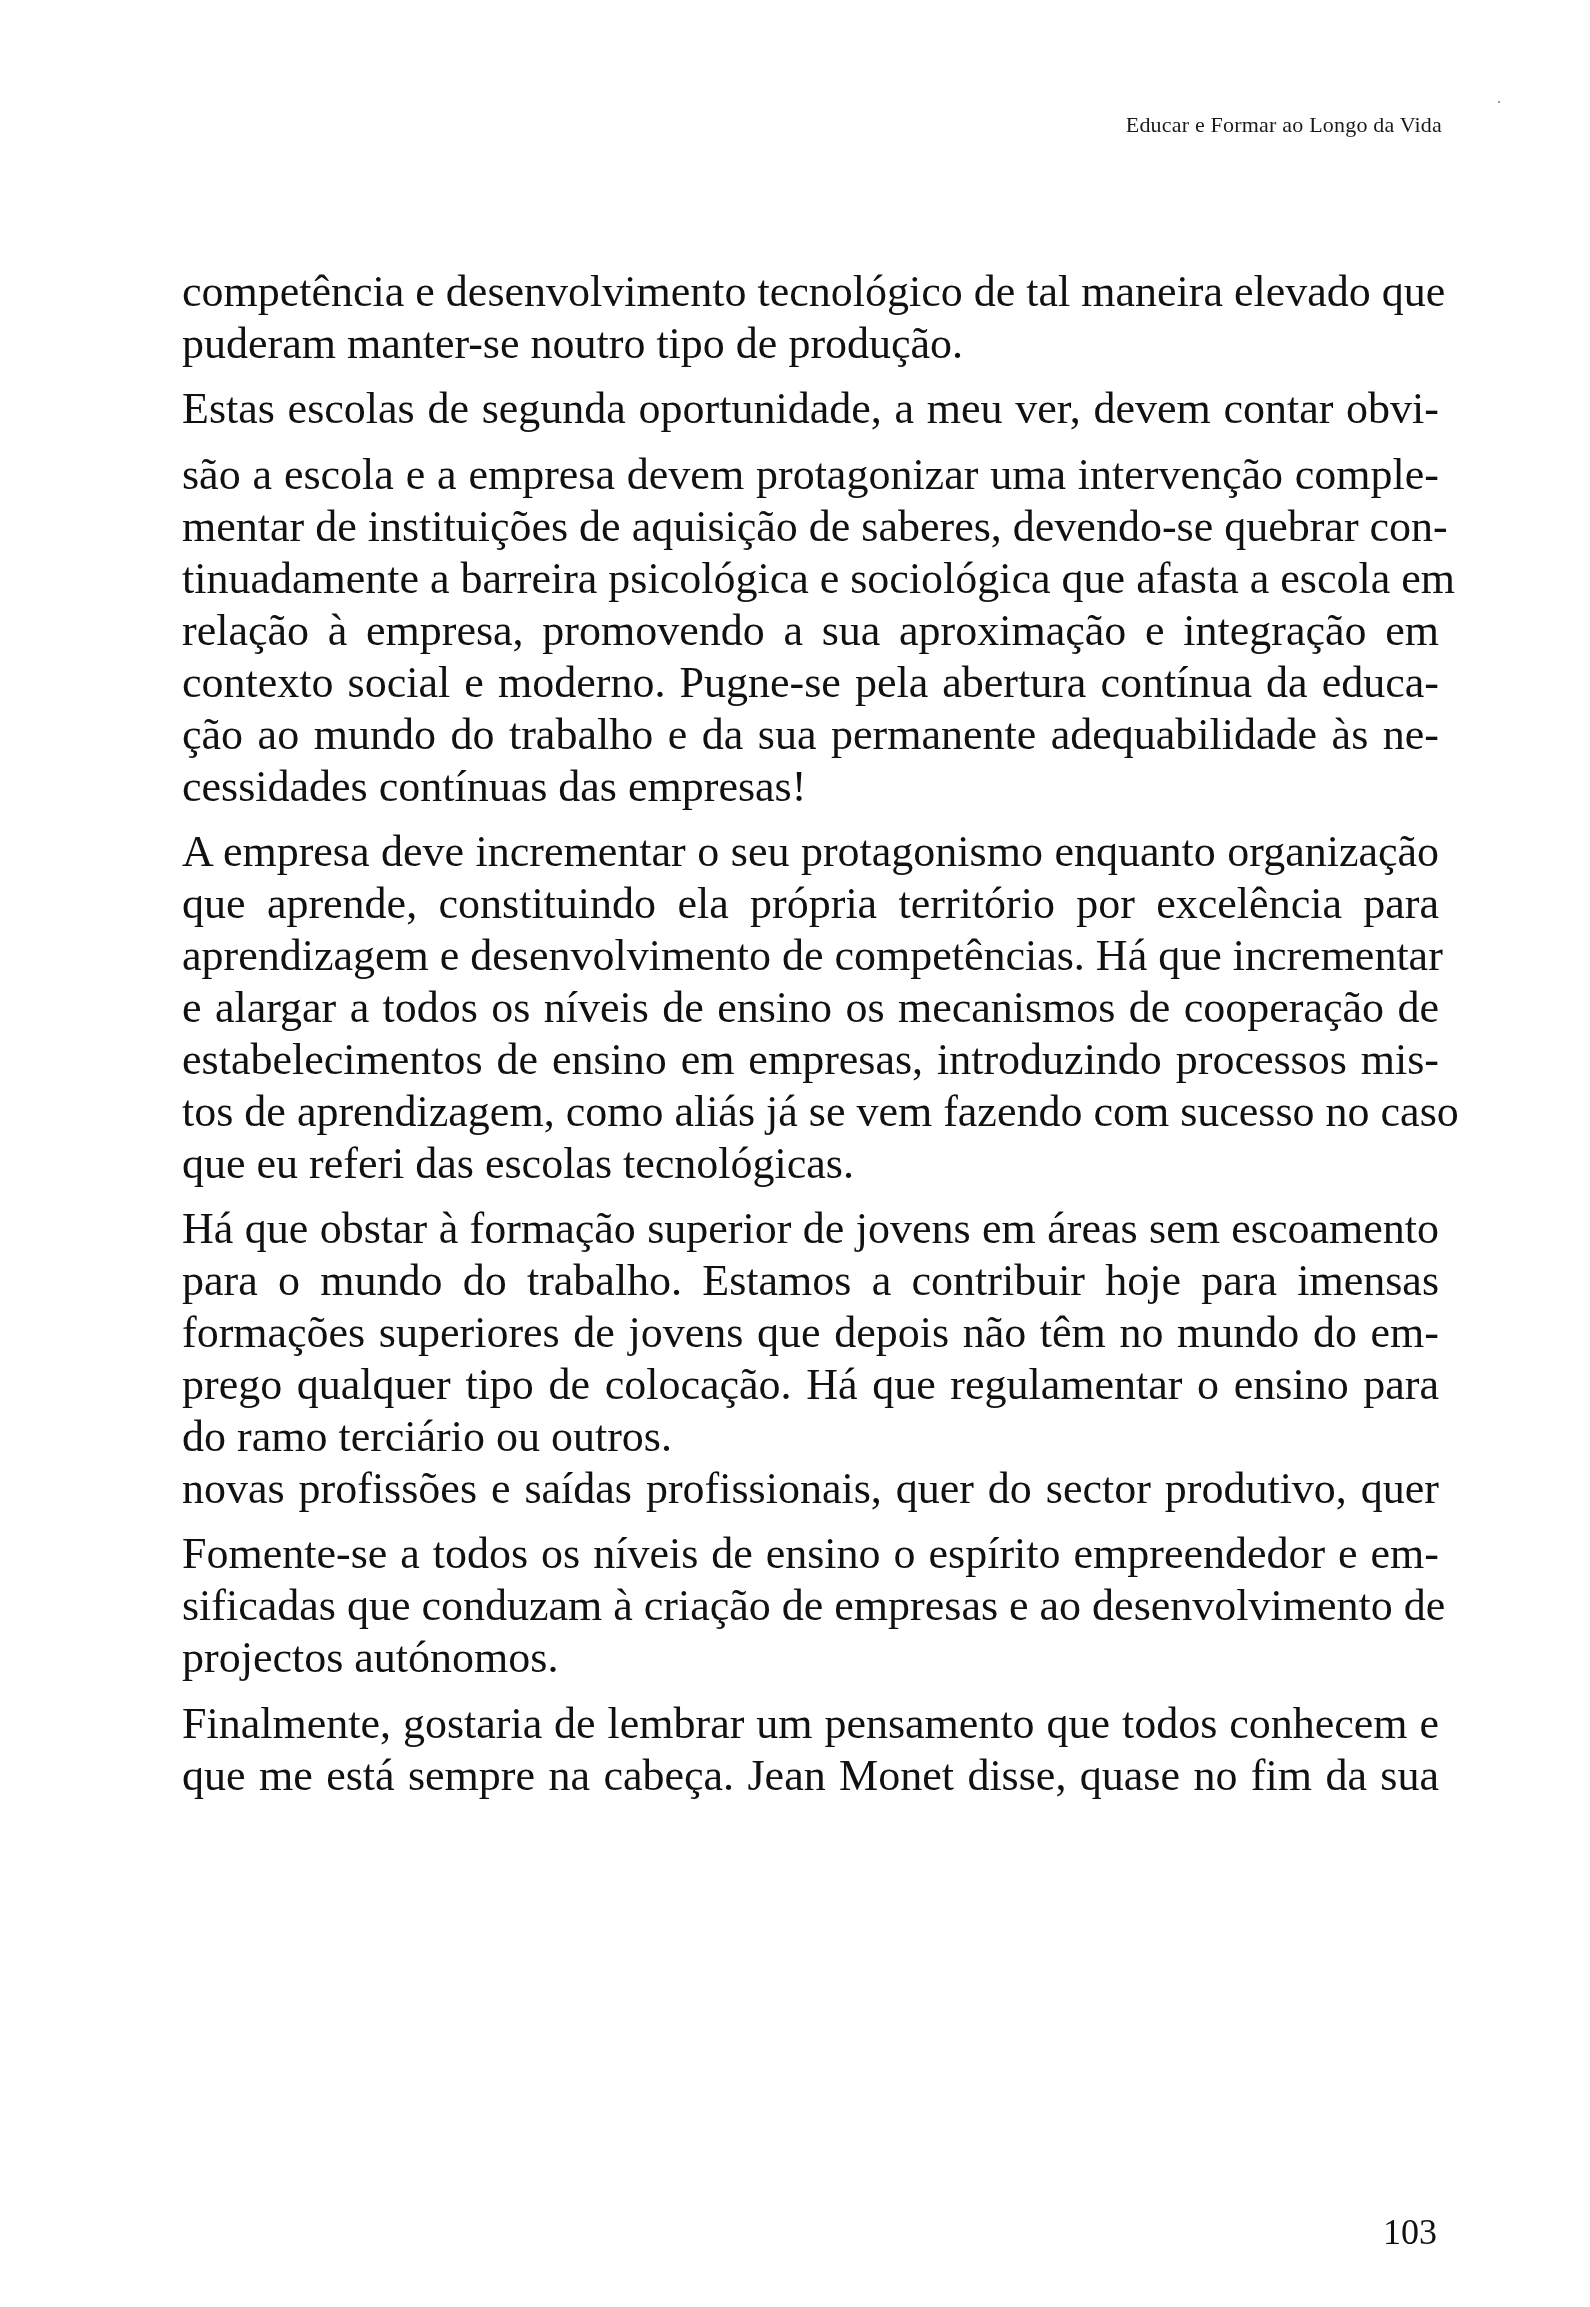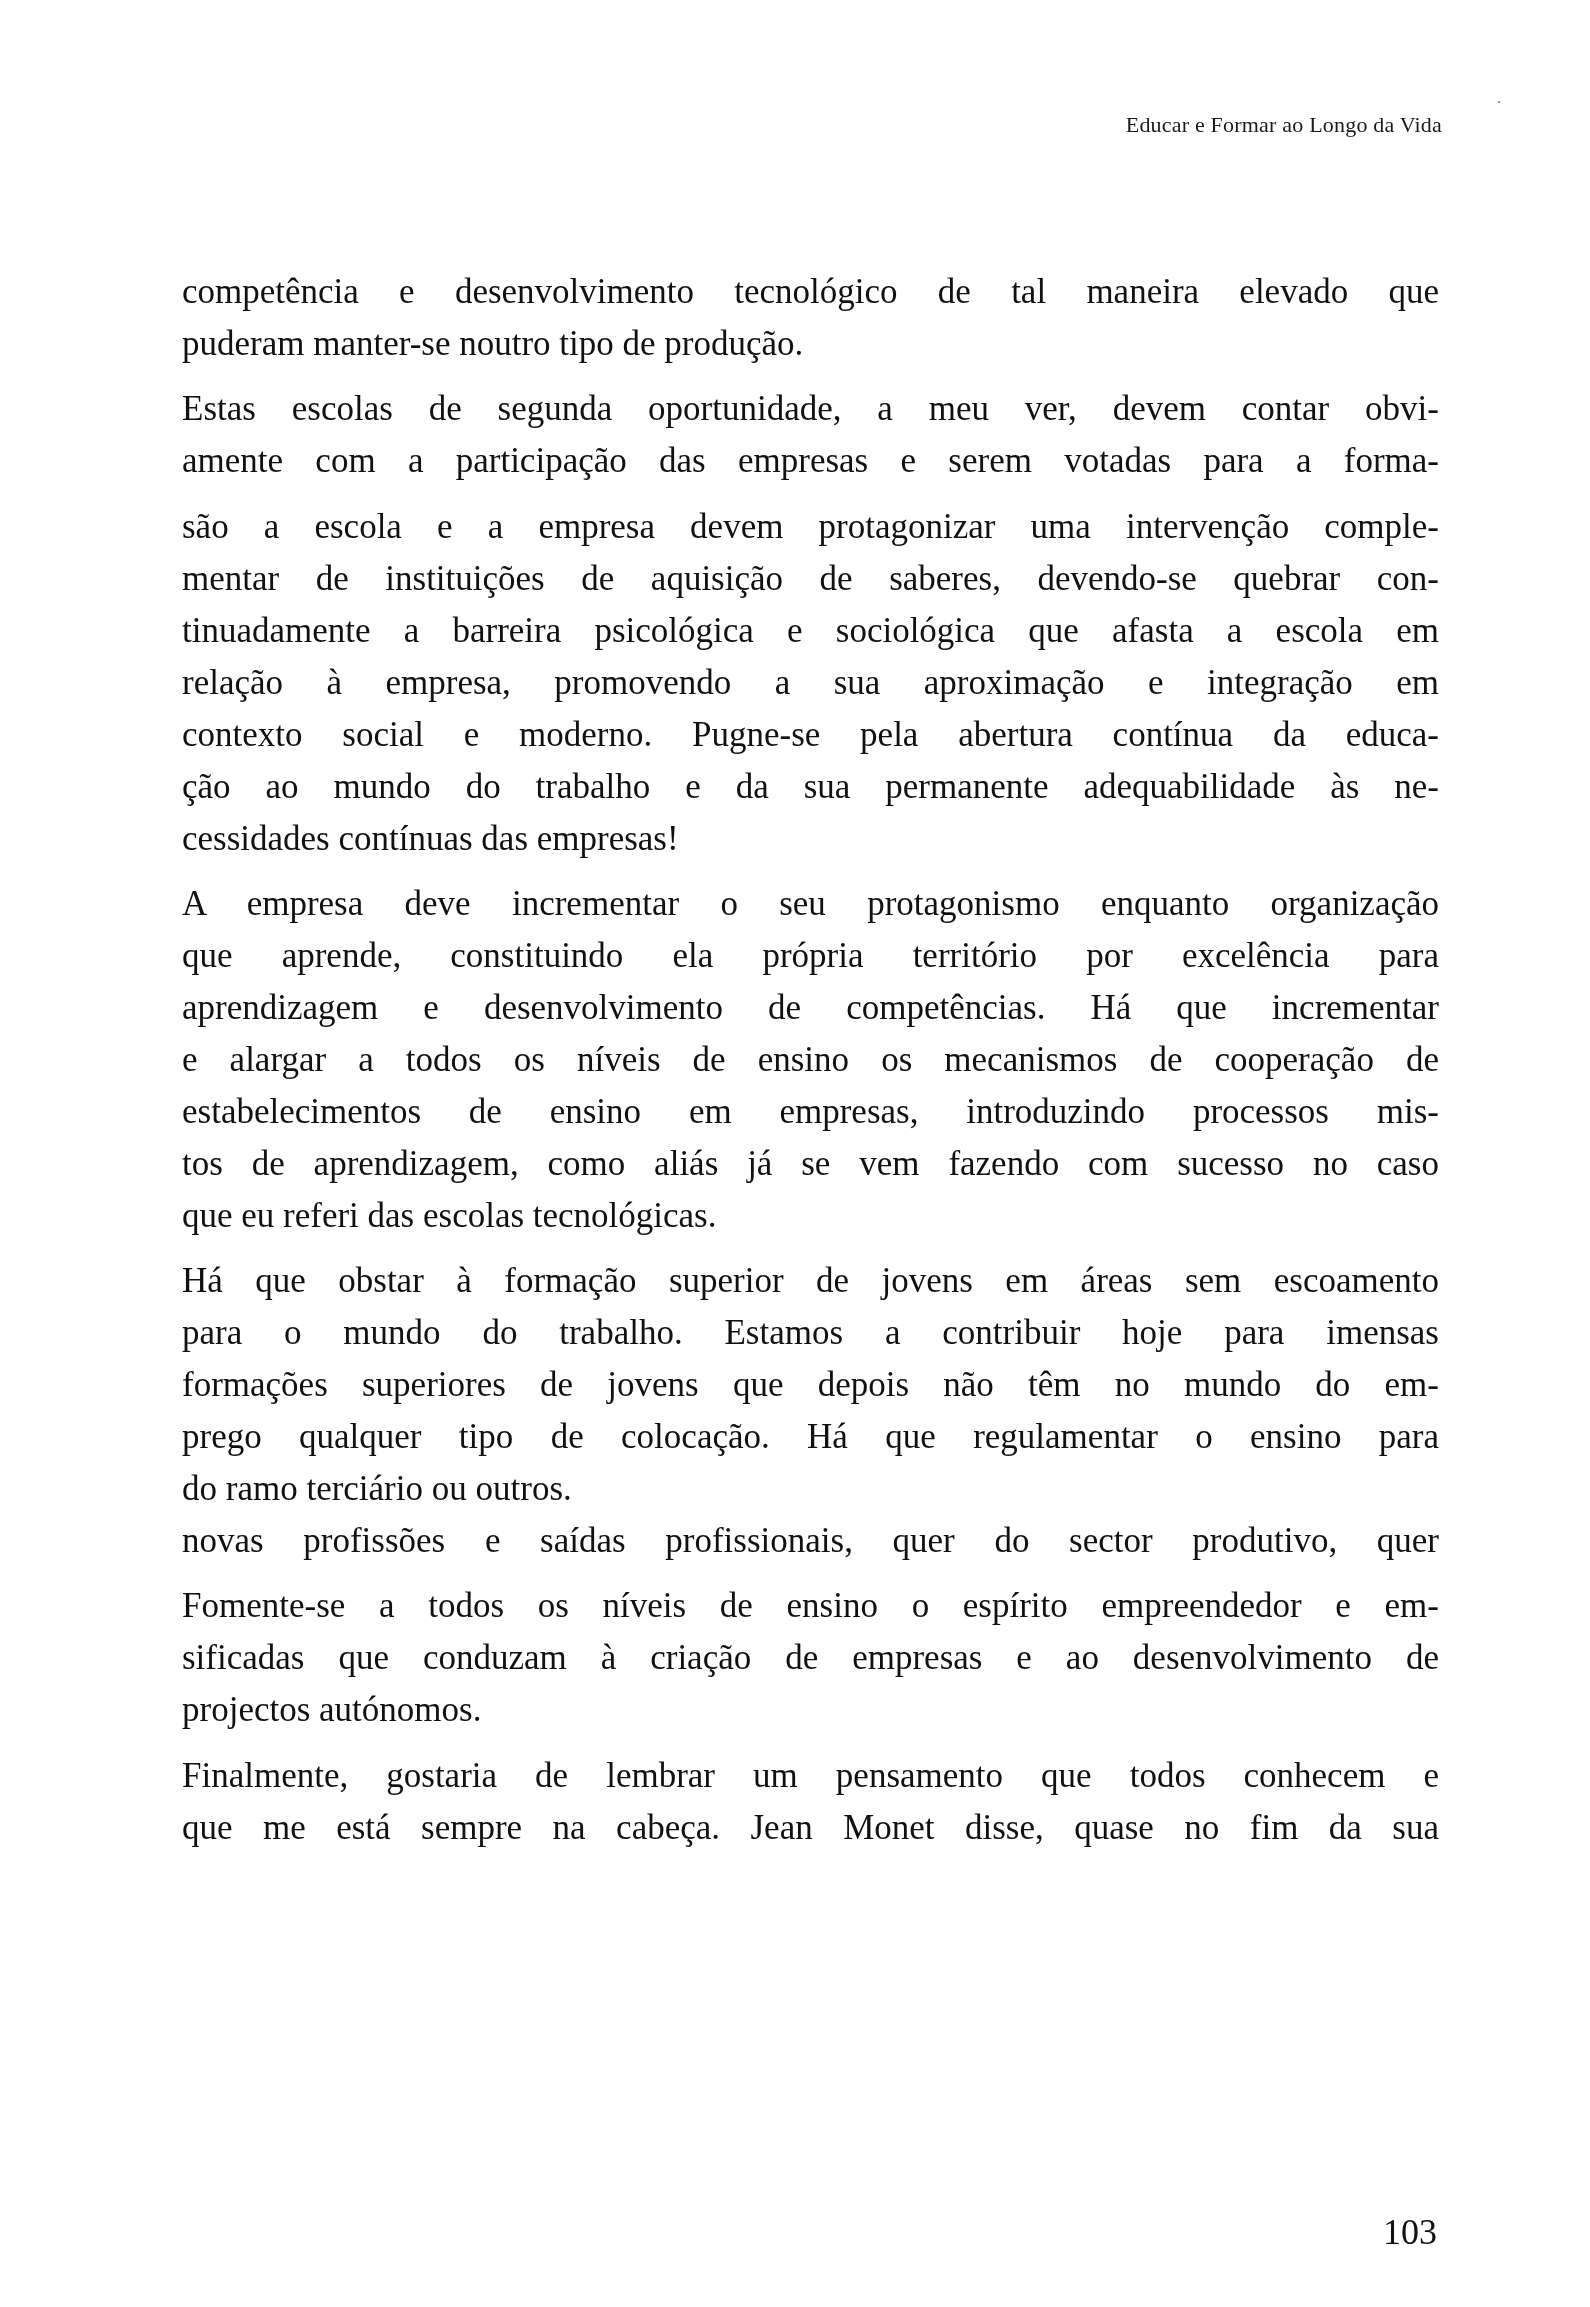--- a/index.html
+++ b/index.html
@@ -29,21 +29,21 @@
       left: 1498px;
       width: 1.8px;
       height: 1.8px;
       background: #999;
     }
     .body-text {
       position: absolute;
       left: 182px;
       top: 266px;
       width: 1257px;
-      font-size: 35px;
+      font-size: 44px;
       line-height: 52px;
     }
     .para {
       margin: 0 0 13.3px 0;
     }
     .line {
       display: block;
       text-align: justify;
       text-align-last: justify;
       white-space: nowrap;
@@ -68,21 +68,20 @@
 
 <div class="body-text">
 
   <div class="para">
     <span class="line">competência e desenvolvimento tecnológico de tal maneira elevado que</span>
     <span class="line last">puderam manter-se noutro tipo de produção.</span>
   </div>
 
   <div class="para">
     <span class="line">Estas escolas de segunda oportunidade, a meu ver, devem contar obvi-</span>
-    <span class="line">amente com a participação das empresas e serem votadas para a forma-</span>
   </div>
 
   <div class="para">
     <span class="line">são a escola e a empresa devem protagonizar uma intervenção comple-</span>
     <span class="line">mentar de instituições de aquisição de saberes, devendo-se quebrar con-</span>
     <span class="line">tinuadamente a barreira psicológica e sociológica que afasta a escola em</span>
     <span class="line">relação à empresa, promovendo a sua aproximação e integração em</span>
     <span class="line">contexto social e moderno. Pugne-se pela abertura contínua da educa-</span>
     <span class="line">ção ao mundo do trabalho e da sua permanente adequabilidade às ne-</span>
     <span class="line last">cessidades contínuas das empresas!</span>

